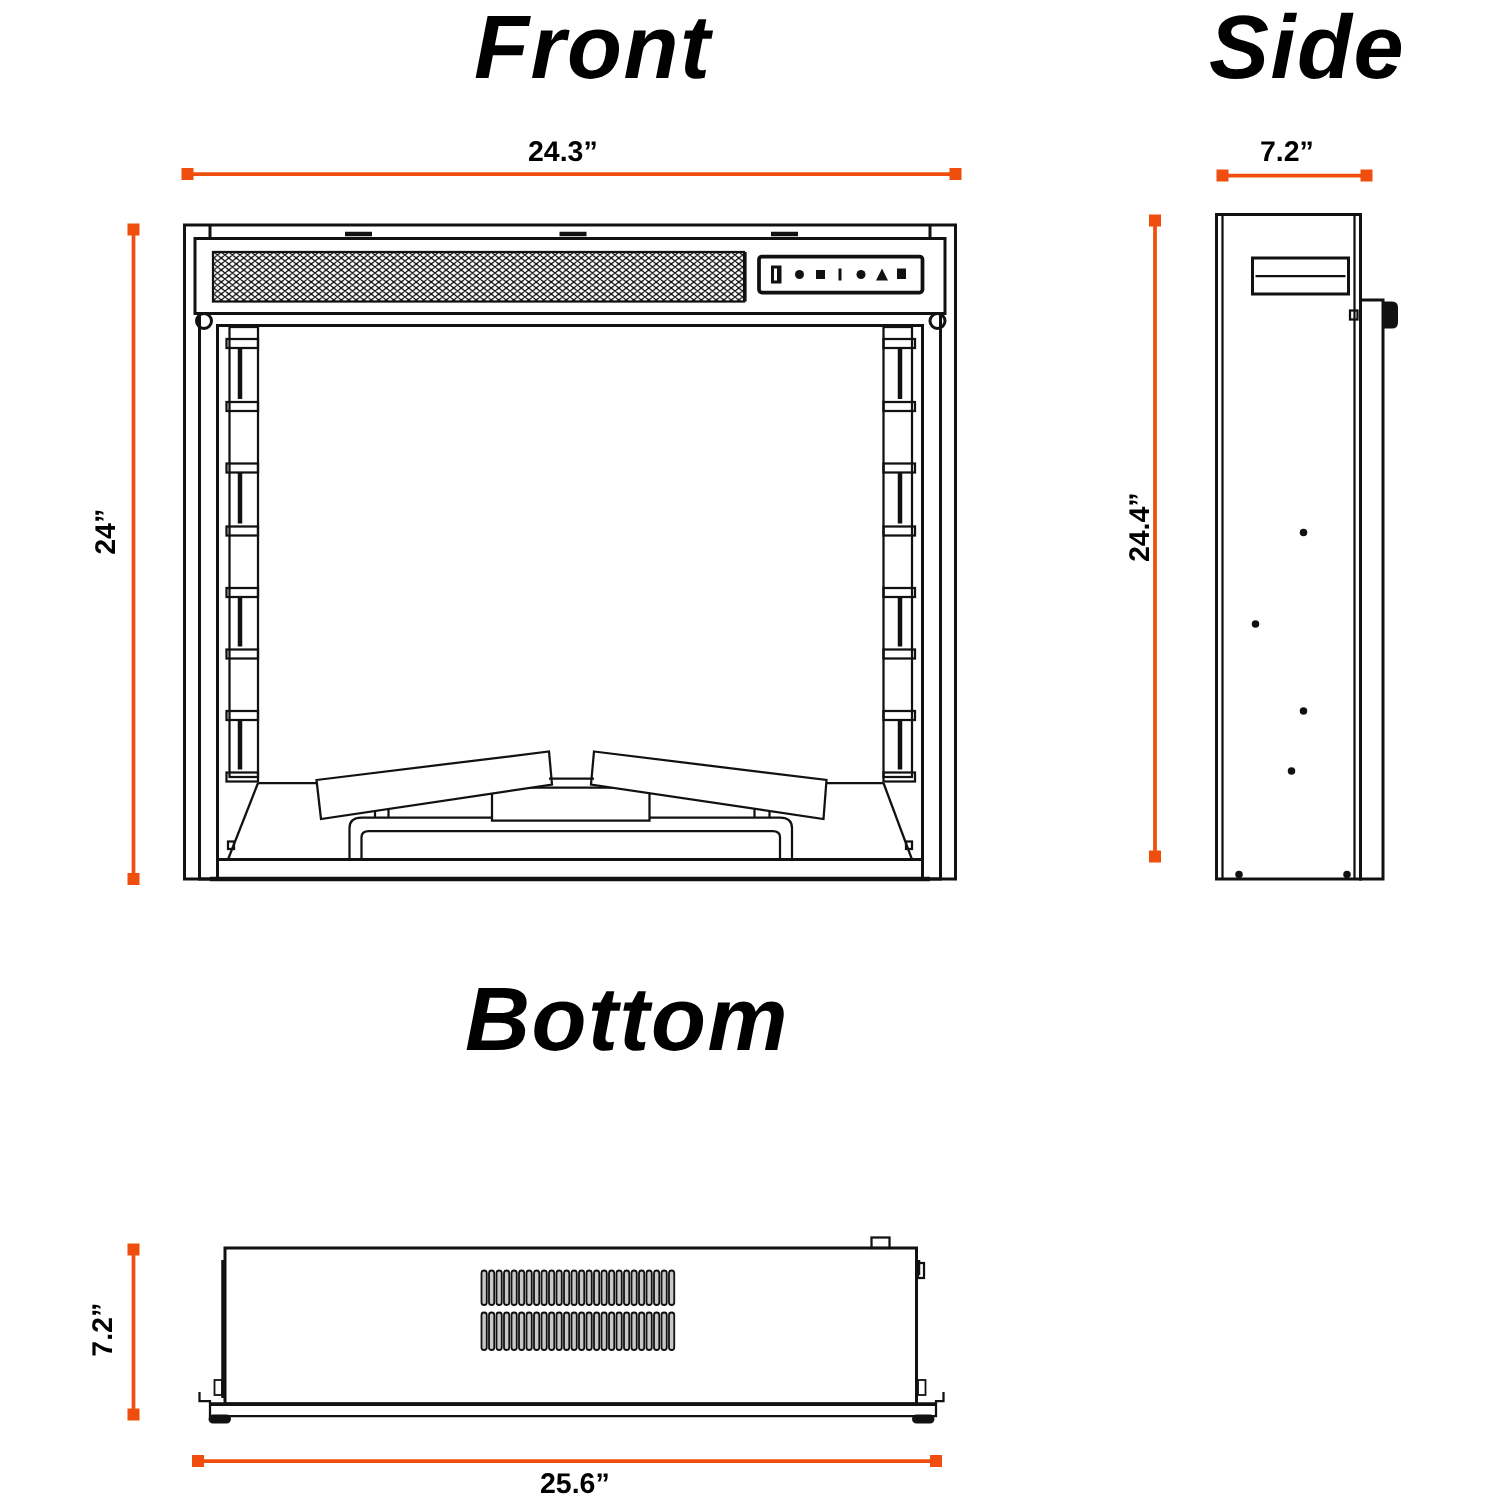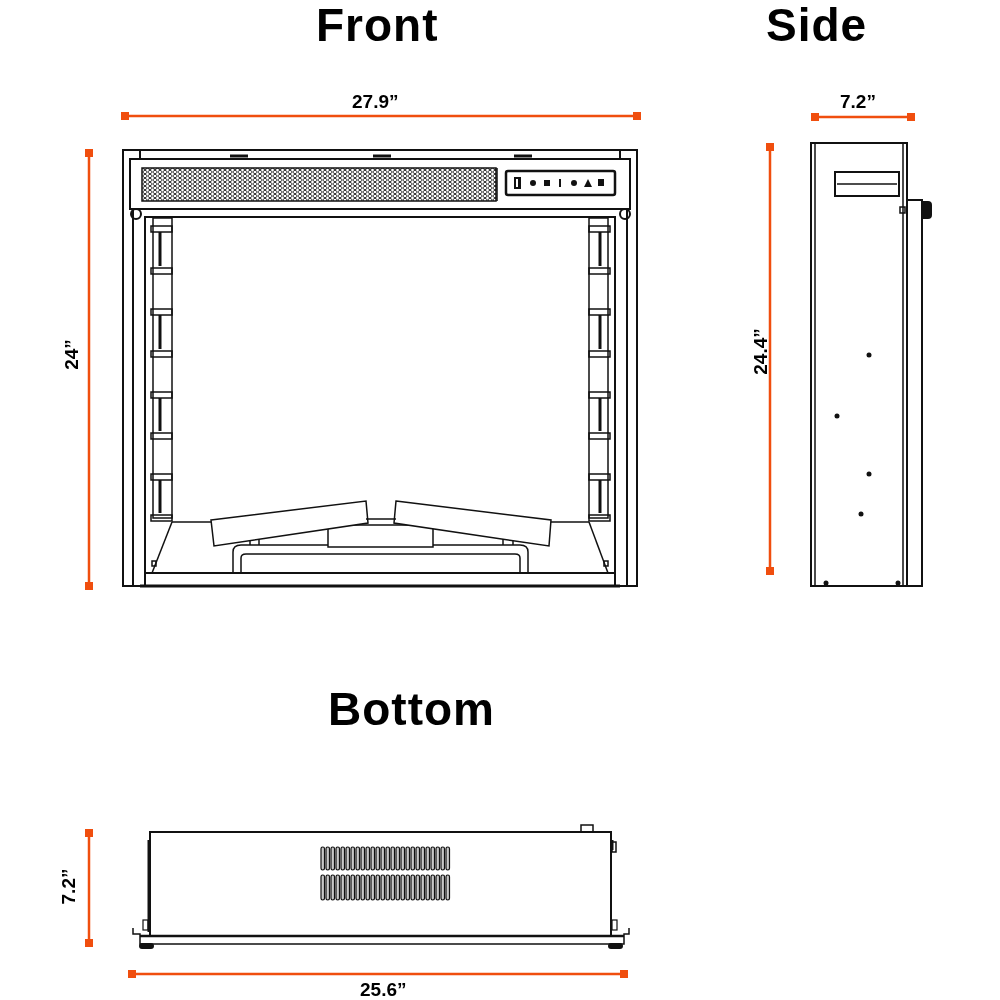--- a/index.html
+++ b/index.html
@@ -1,31 +1,31 @@
 <!DOCTYPE html>
 <html><head>
 <meta charset="utf-8">
 <style>
   html, body { margin: 0; padding: 0; background: #ffffff; }
   body { width: 1000px; height: 1000px; position: relative; overflow: hidden;
          font-family: "Liberation Sans", "DejaVu Sans", sans-serif; color: #000; }
-  .view-title { position: absolute; font-weight: bold; font-size: 46px; letter-spacing: 1px;
-                line-height: 1; white-space: nowrap; }
+  .view-title { position: absolute; font-weight: bold; font-size: 60px; letter-spacing: 1px;
+                line-height: 1; white-space: nowrap; font-style: italic; }
   .dim-label { position: absolute; font-weight: bold; font-size: 19px; line-height: 1; white-space: nowrap; }
   .dim-label.vertical { transform-origin: center center; transform: rotate(-90deg); }
   svg.drawing { position: absolute; left: 0; top: 0; }
 </style>
 </head>
 <body>
 
 <div class="view-title" style="left:316px; top:2px;">Front</div>
-<div class="view-title" style="left:766px; top:2px;">Side</div>
-<div class="view-title" style="left:328px; top:650px;margin-top:36px;">Bottom</div>
-
-<div class="dim-label" style="left:352px; top:92px;">27.9”</div>
+<div class="view-title" style="left:806px; top:2px;">Side</div>
+<div class="view-title" style="left:310px; top:650px;">Bottom</div>
+
+<div class="dim-label" style="left:352px; top:92px;">24.3”</div>
 <div class="dim-label vertical" style="left:56px; top:345px;">24”</div>
 <div class="dim-label" style="left:840px; top:92px;">7.2”</div>
 <div class="dim-label vertical" style="left:737px; top:342px;">24.4”</div>
 <div class="dim-label vertical" style="left:51px; top:877px;">7.2”</div>
 <div class="dim-label" style="left:360px; top:980px;">25.6”</div>
 
 <svg class="drawing" width="1000" height="1000" viewBox="0 0 1000 1000">
   <defs>
     <pattern id="mesh" width="5" height="4" patternUnits="userSpaceOnUse">
       <rect width="5" height="4" fill="#ffffff"></rect>

